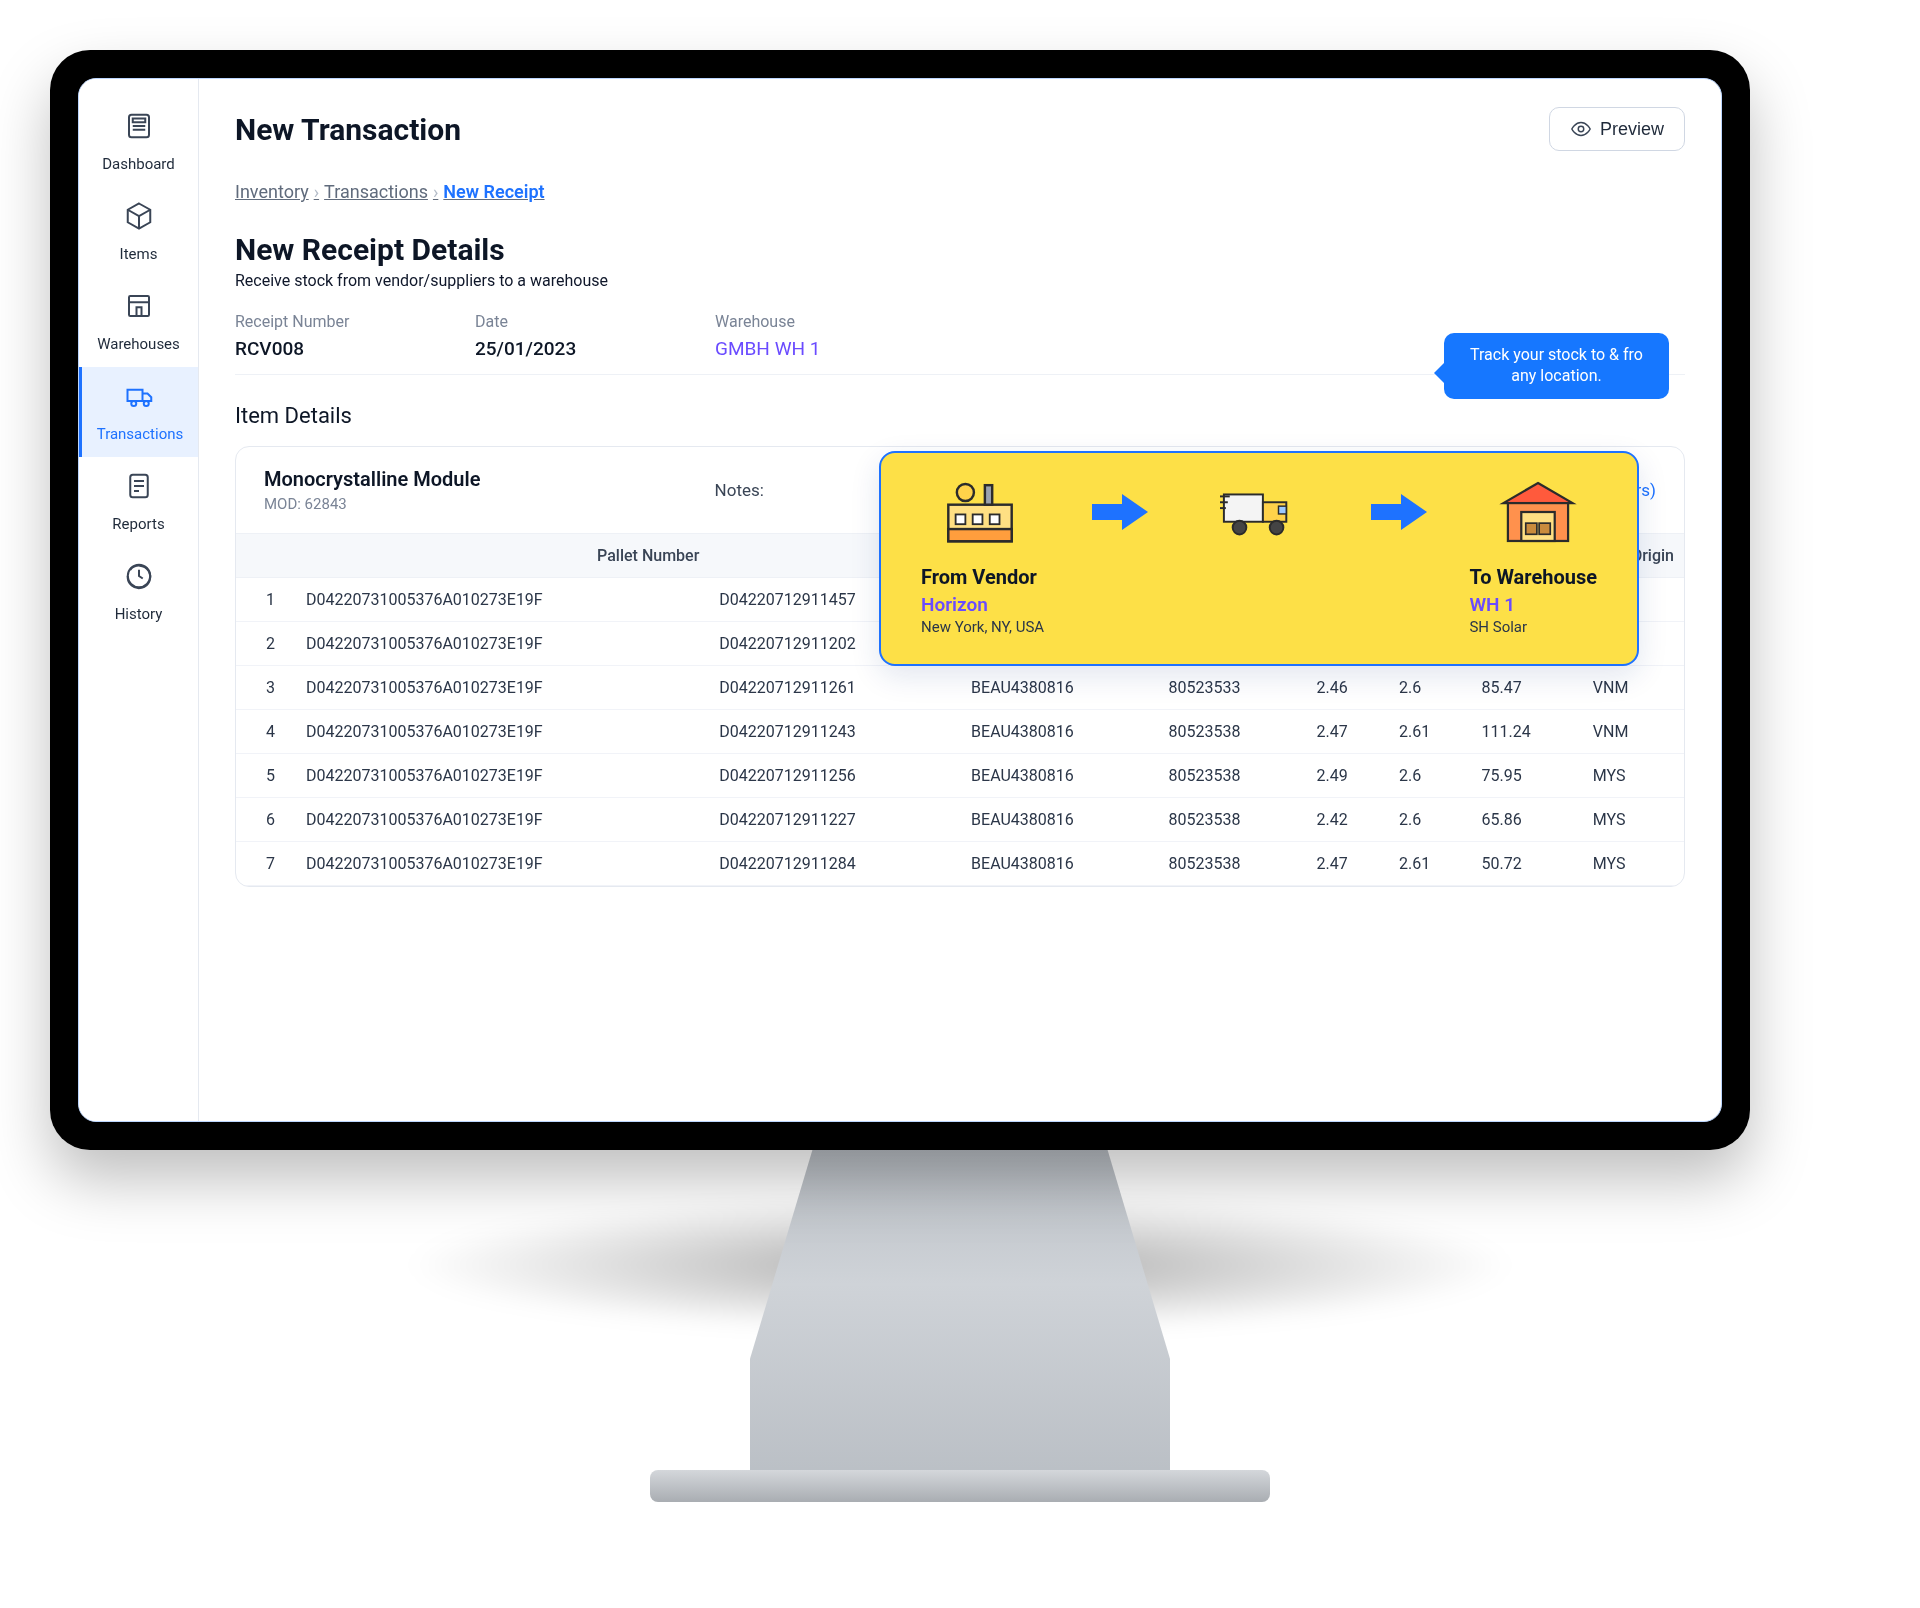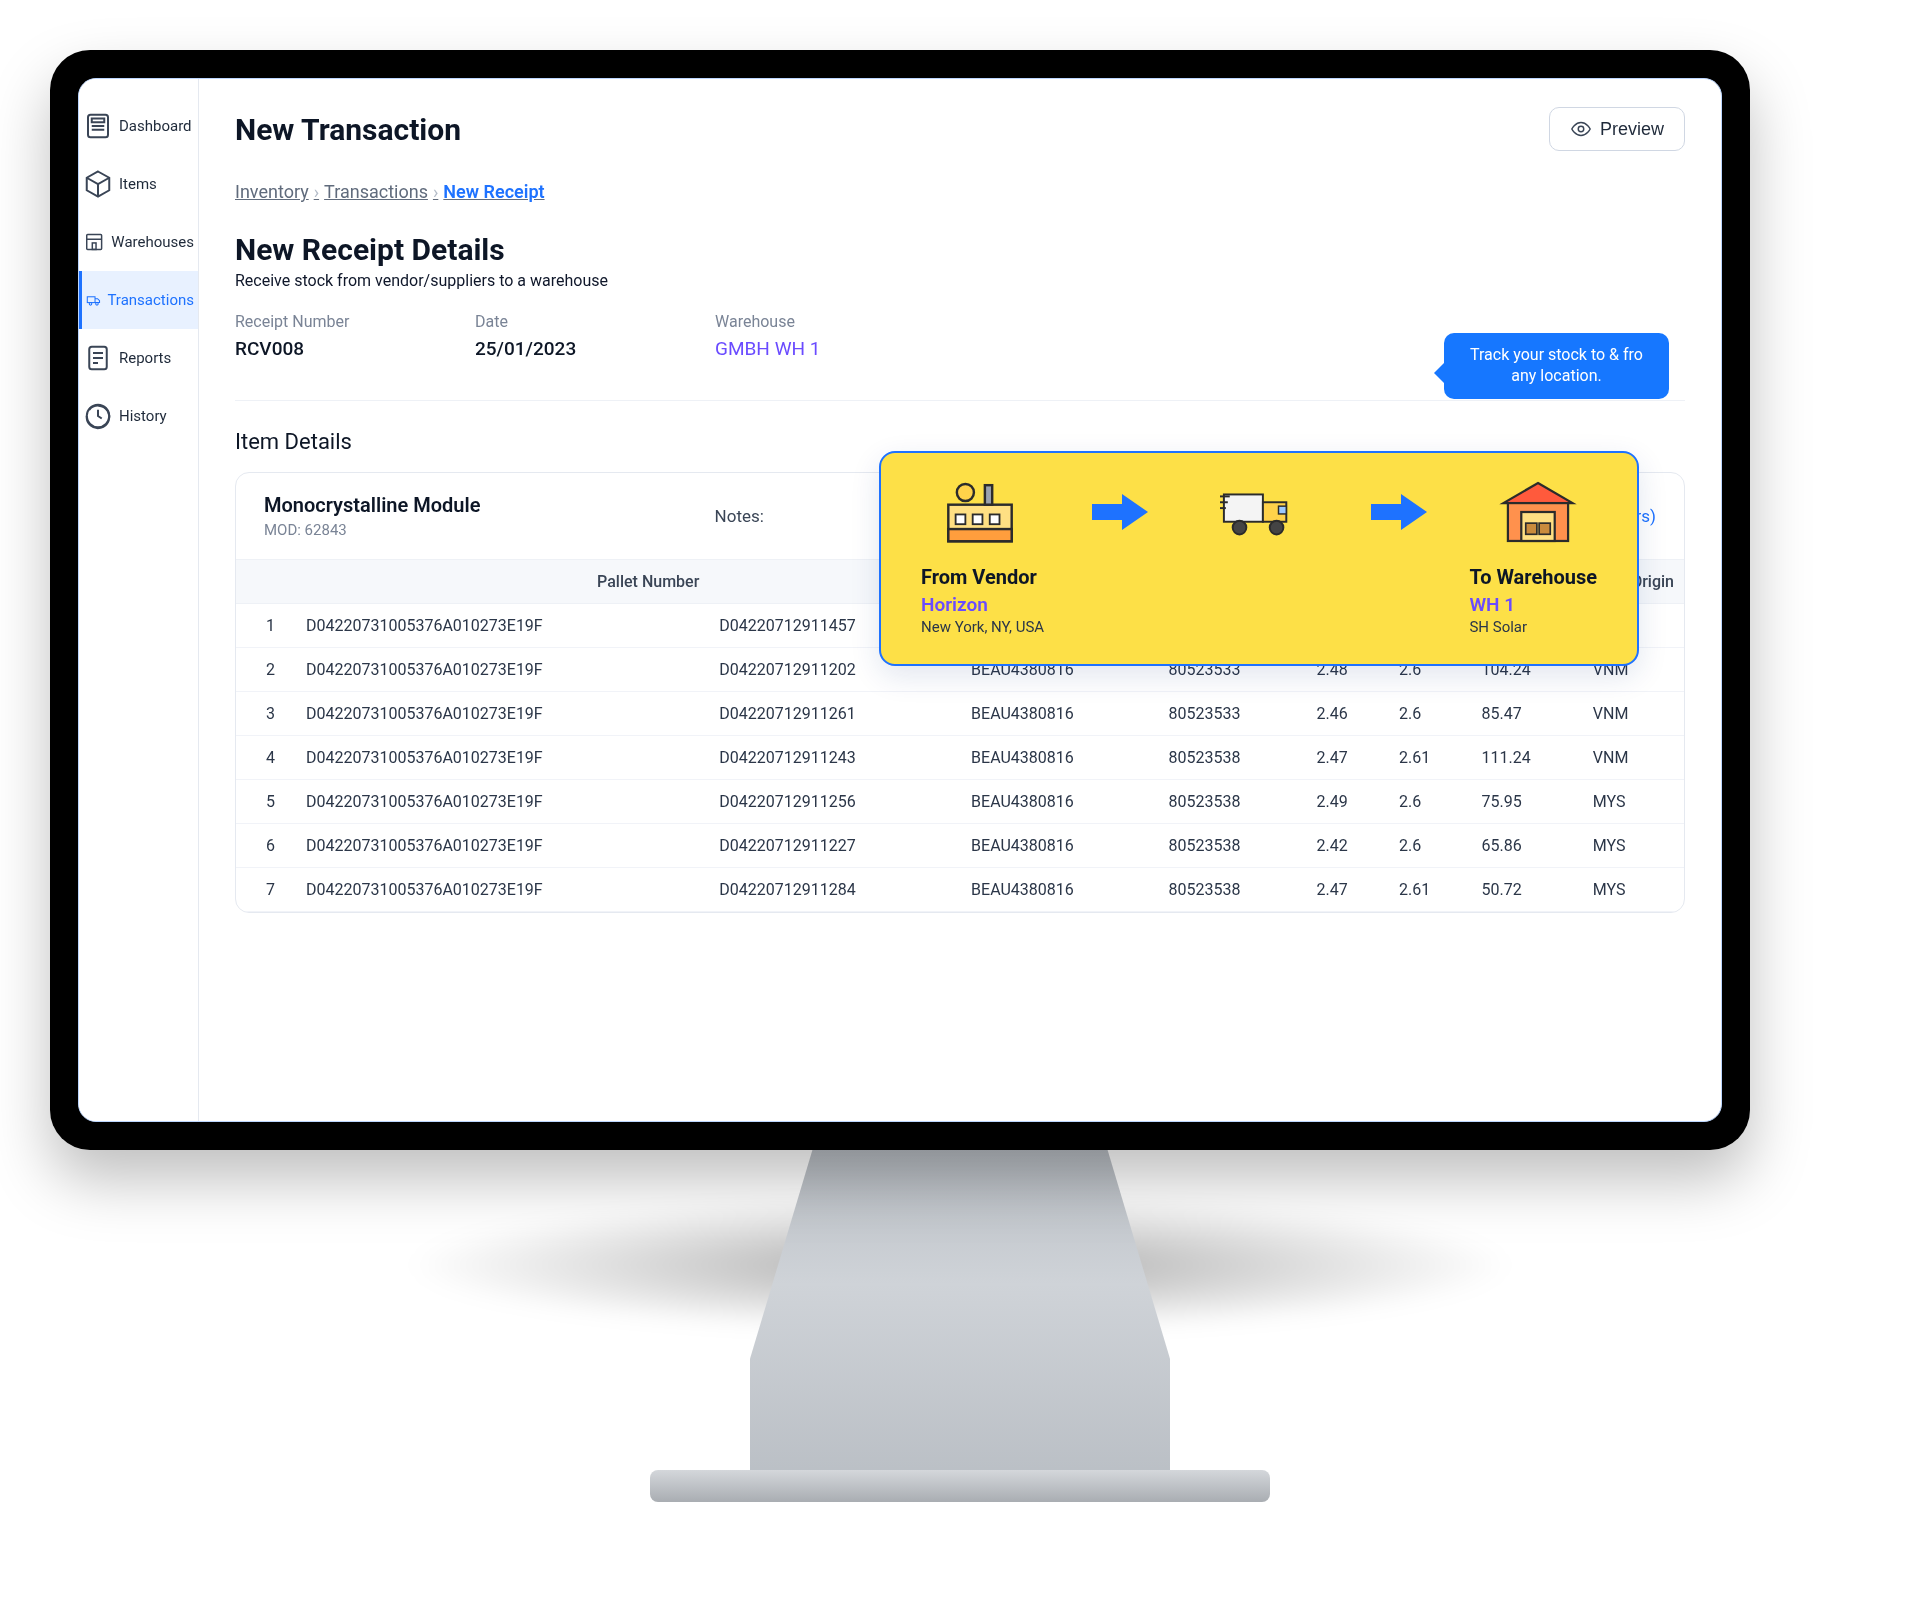--- a/index.html
+++ b/index.html
@@ -70,23 +70,23 @@
   .sidebar {
     width: 120px;
     border-right: 1px solid #e5e9f0;
     display: flex;
     flex-direction: column;
     padding: 18px 0;
     background: #fff;
   }
   .side-item {
     display: flex;
-    flex-direction: row;
+    flex-direction: column;
     align-items: center;
-    gap: 6px;
+    gap: 14px;
     padding: 14px 4px;
     font-size: 15px;
     color: #1f2a3a;
     cursor: pointer;
   }
   .side-item.active {
     background: #e8f1ff;
     color: #1e72ff;
     border-left: 3px solid #1e72ff;
   }
@@ -132,21 +132,21 @@
   .section {
     margin-top: 30px;
   }
   .sec-title { font-size: 30px; font-weight: 700; color: #0d1626; }
   .sec-sub { font-size: 16px; color: #0f172a; margin-top: 4px; }
 
   .details-row {
     display: flex;
     gap: 60px;
     margin-top: 22px;
-    padding-bottom: 40px;
+    padding-bottom: 14px;
     border-bottom: 1px solid #eef1f6;
   }
   .detail { min-width: 180px; }
   .detail-label { font-size: 16px; color: #7a8496; }
   .detail-value { font-size: 19px; color: #0d1626; margin-top: 6px; font-weight: 500; }
   .whval { color: #6a4bff; font-weight: 400; }
 
   .item-details-title { font-size: 22px; font-weight: 400; margin-top: 28px; color:#0d1626;}
 
   .card {

